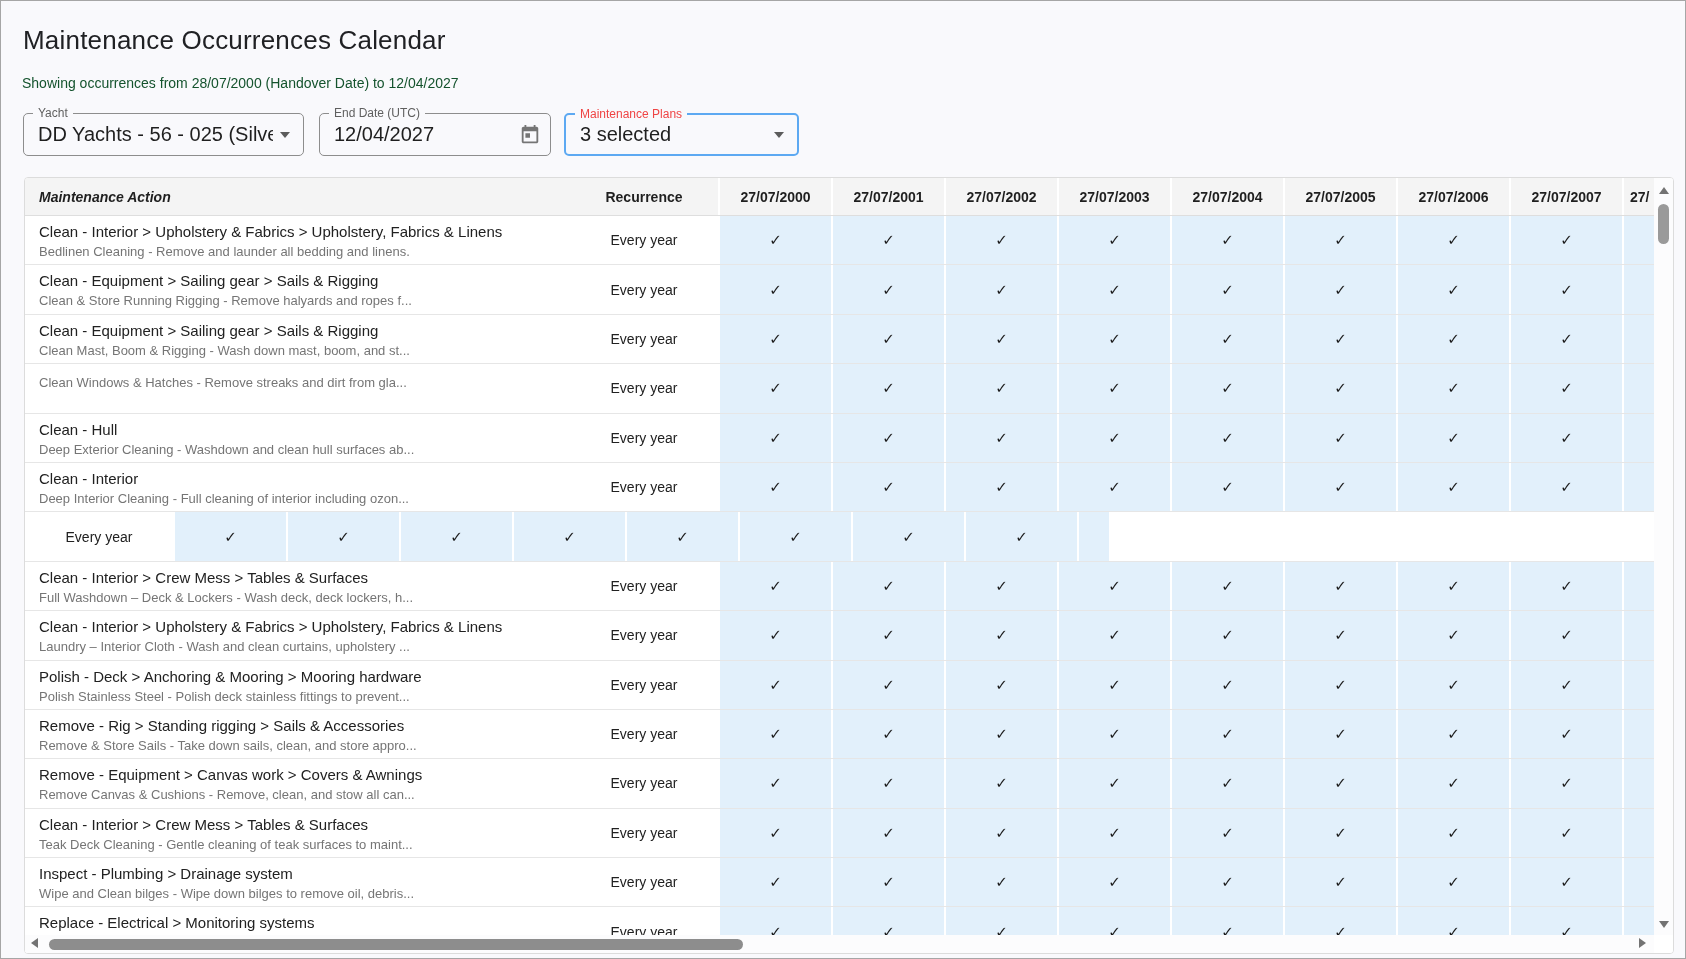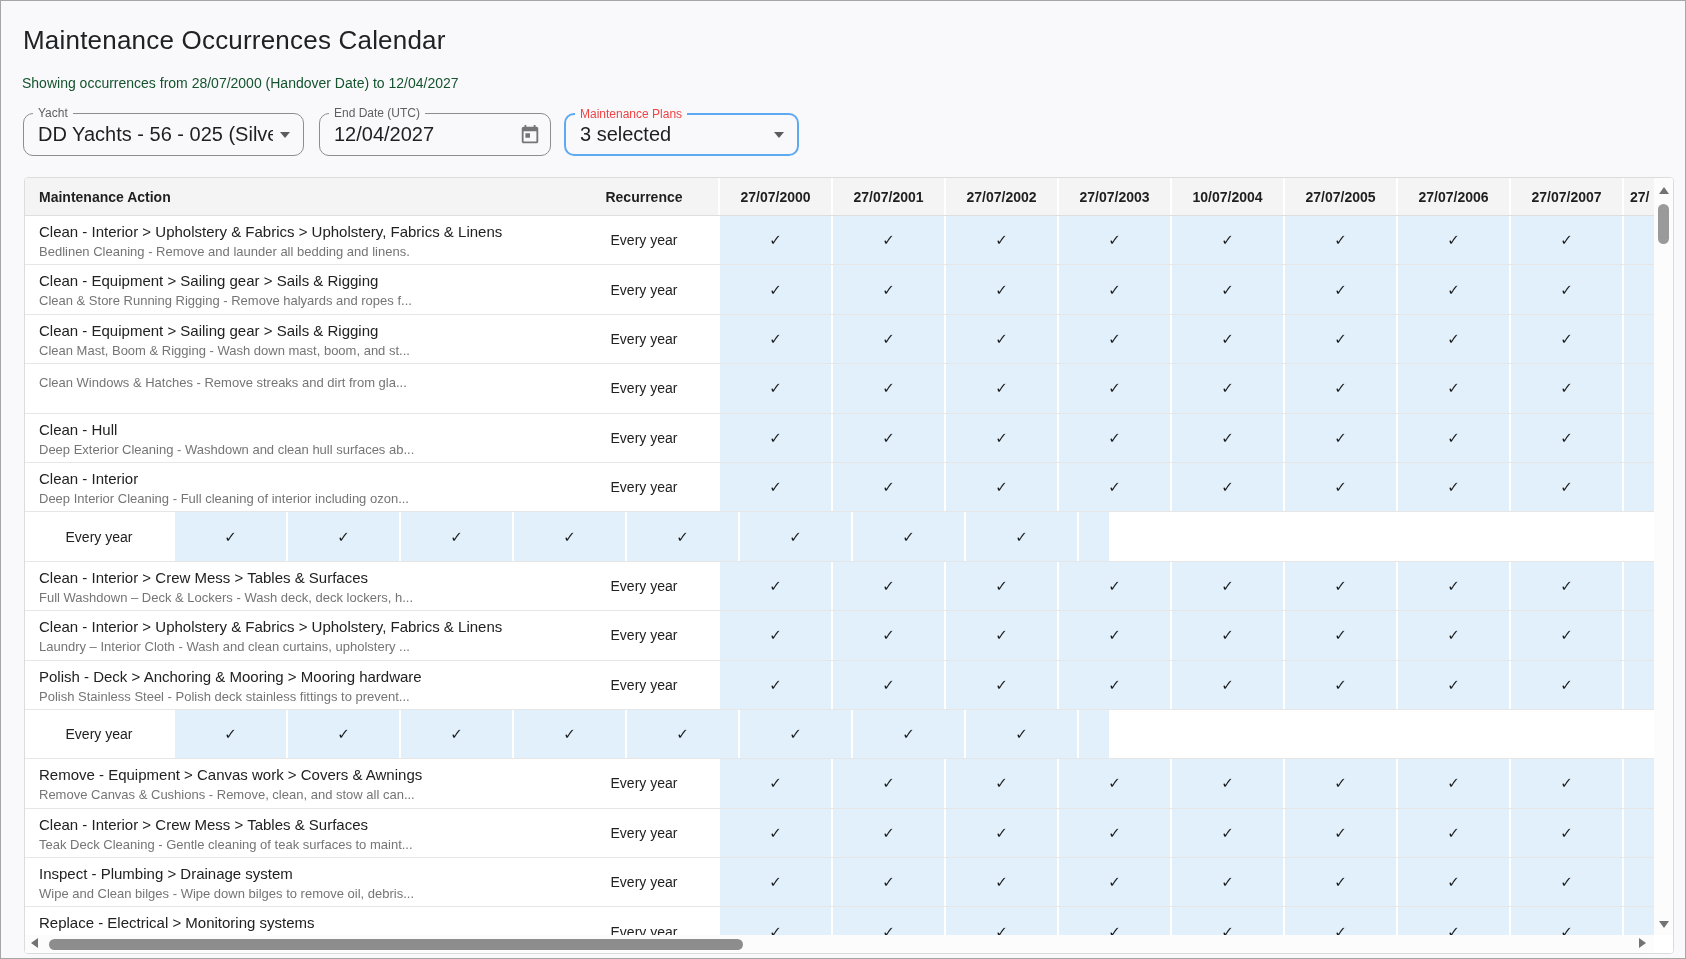--- a/index.html
+++ b/index.html
@@ -7,38 +7,38 @@
   .page {
     position: relative; width: 1686px; height: 959px;
     background: #f9f9fc; border: 1px solid #a6a6a6;
     font-family: "Liberation Sans", "DejaVu Sans", sans-serif;
     overflow: hidden; color: #212121;
   }
   .page-title { position:absolute; left:22px; top:24px; font-size:26px; font-weight:400; color:#202124; letter-spacing:0.2px; }
   .page-subtitle { position:absolute; left:21px; top:74px; font-size:14px; color:#14532d; }
 
   
-  .field { position:absolute; top:112px; height:43px; border:1px solid #8d8d8d; border-radius:10px; background:transparent; }
+  .field { position:absolute; top:112px; height:43px; border:1px solid #8d8d8d; border-radius:5px; background:transparent; }
   .field .flabel { position:absolute; top:-8px; left:9px; padding:0 5px; background:#f9f9fc; font-size:12px; color:#5f5f5f; white-space:nowrap; }
   .field .fvalue { position:absolute; left:14px; top:0; height:100%; display:flex; align-items:center; font-size:20px; color:#1f1f1f; white-space:nowrap; overflow:hidden; max-width:calc(100% - 44px); }
   .field.focused { border:2px solid #5da9f2; }
   .field.focused .flabel { color:#ef4444; }
   .f-yacht { left:22px; width:281px; }
   .f-date  { left:318px; width:232px; }
   .f-plans { left:563px; width:235px; }
   .dd-arrow { position:absolute; right:13px; top:50%; margin-top:-3px; width:0; height:0;
     border-left:5.5px solid transparent; border-right:5.5px solid transparent; border-top:6.5px solid #5c5c5c; }
   .cal-icon { position:absolute; right:9px; top:50%; margin-top:-11px; width:22px; height:22px; cursor:pointer; }
 
   
   .card { position:absolute; left:23px; top:176px; width:1650px; height:777px;
     background:#fff; border:1px solid #dcdcdc; border-radius:4px; overflow:hidden; }
   .thead { display:flex; height:38px; background:#f4f4f4; border-bottom:1px solid #dedede; }
   .hc { font-size:14px; font-weight:bold; color:#1f1f1f; display:flex; align-items:center; }
-  .c-action { width:545px; padding-left:14px; flex:none; }
+  .c-action { width:545px; padding-left:14px; flex:none;font-style:italic; }
   .c-rec { width:148px; justify-content:center; flex:none; }
   .c-date { width:113px; justify-content:center; border-left:2px solid #fff; flex:none; }
   .c-partial { width:32px; border-left:2px solid #fff; overflow:hidden; padding-left:6px; flex:none; }
 
   .trow { display:flex; height:49.4px; border-bottom:1px solid #e6e6e6; background:#fff; }
   .cell-action { width:545px; padding:7px 10px 0 14px; overflow:hidden; flex:none; }
   .r-title { font-size:15px; color:#212121; white-space:nowrap; overflow:hidden; }
   .r-sub { font-size:13px; color:#757575; white-space:nowrap; overflow:hidden; margin-top:4px; }
   .cell-rec { width:148px; display:flex; align-items:center; justify-content:center; font-size:14px; color:#212121; flex:none; }
   .cell-date { width:113px; background:#e2f0fb; border-left:2px solid #fff; display:flex; align-items:center; justify-content:center; flex:none; }
@@ -85,21 +85,21 @@
   </div>
 
   <div class="card">
     <div class="thead" id="thead">
       <div class="hc c-action">Maintenance Action</div>
       <div class="hc c-rec">Recurrence</div>
     <div class="hc c-date">27/07/2000</div>
         <div class="hc c-date">27/07/2001</div>
         <div class="hc c-date">27/07/2002</div>
         <div class="hc c-date">27/07/2003</div>
-        <div class="hc c-date">10/07/2004</div>
+        <div class="hc c-date">27/07/2004</div>
         <div class="hc c-date">27/07/2005</div>
         <div class="hc c-date">27/07/2006</div>
         <div class="hc c-date">27/07/2007</div>
         <div class="hc c-partial">27/</div>
       </div>
     <div id="tbody">
         <div class="trow">
           <div class="cell-action">
             <div class="r-title">Clean - Interior &gt; Upholstery &amp; Fabrics &gt; Upholstery, Fabrics &amp; Linens</div>
             <div class="r-sub">Bedlinen Cleaning - Remove and launder all bedding and linens.</div>
@@ -408,20 +408,24 @@
           </div>
           <div class="cell-date">
             <span class="check">✓</span>
           </div>
           <div class="cell-date">
             <span class="check">✓</span>
           </div>
           <div class="cell-partial"></div>
         </div>
         <div class="trow">
+          <div class="cell-action">
+            <div class="r-title">Remove - Rig &gt; Standing rigging &gt; Sails &amp; Accessories</div>
+            <div class="r-sub">Remove &amp; Store Sails - Take down sails, clean, and store appro...</div>
+          </div>
           <div class="cell-rec">Every year</div>
           <div class="cell-date">
             <span class="check">✓</span>
           </div>
           <div class="cell-date">
             <span class="check">✓</span>
           </div>
           <div class="cell-date">
             <span class="check">✓</span>
           </div>

